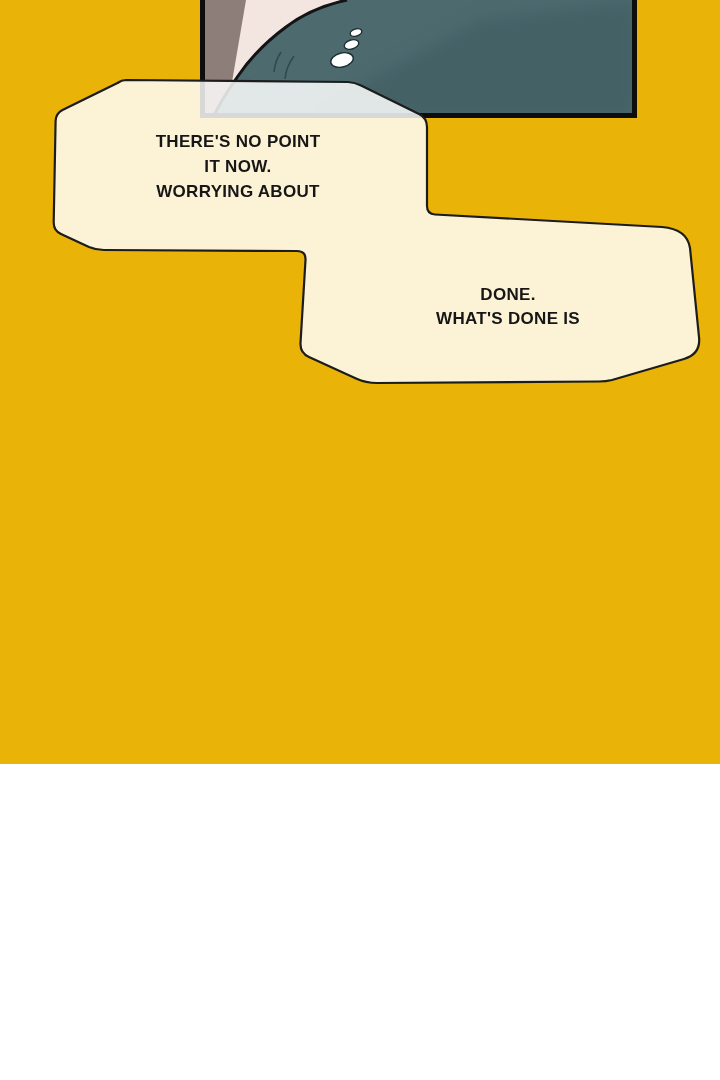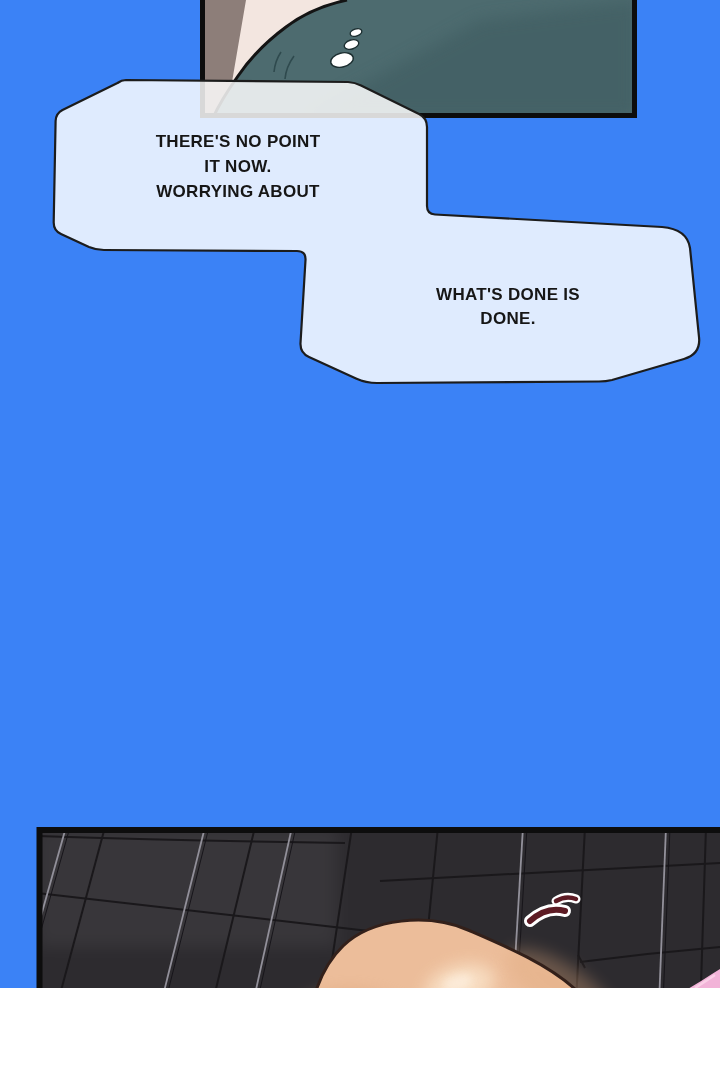--- a/index.html
+++ b/index.html
@@ -1,16 +1,16 @@
 <!DOCTYPE html>
 <html><head>
 <meta charset="utf-8">
 <style>
   html,body{margin:0;padding:0;background:#ffffff;}
-  .page{position:relative;width:720px;height:988px;background:#3b82f6;overflow:hidden;
+  .page{position:relative;width:720px;height:764px;background:#eab308;overflow:hidden;
         font-family:"Liberation Sans","DejaVu Sans",sans-serif;}
   .art{position:absolute;left:0;top:0;width:720px;height:1080px;display:block;}
   .bubble-text{position:absolute;text-align:center;color:#161616;font-weight:700;
                font-size:17px;line-height:25px;letter-spacing:.3px;}
   .bubble-text .ln{display:block;}
   #bubble1-text{left:118px;top:129px;width:240px;}
   #bubble2-text{left:388px;top:283px;width:240px;line-height:24px;}
 </style>
 </head>
 <body>
@@ -135,17 +135,17 @@
            Q 300,353 300.5,343 L 305.5,260 Q 306,251 297,251 L 104,250 Q 96,250 89,247
            L 61,234 Q 53.5,230.5 53.7,222 L 55.6,121 Q 55.8,113.5 62.5,110 L 117.5,83 Q 121.5,80 126,80 Z" fill="rgba(255,255,255,0.84)" stroke-width="2.2" stroke-linejoin="round" stroke="#1c1c1c"></path>
 </svg>
 
 <div class="bubble-text" id="bubble1-text">
   <span class="ln">THERE'S NO POINT</span>
   <span class="ln">IT NOW.</span>
   <span class="ln">WORRYING ABOUT</span>
 </div>
 <div class="bubble-text" id="bubble2-text">
+  <span class="ln">DONE.</span>
   <span class="ln">WHAT'S DONE IS</span>
-  <span class="ln">DONE.</span>
 </div>
 
 </div>
 
 </body></html>

